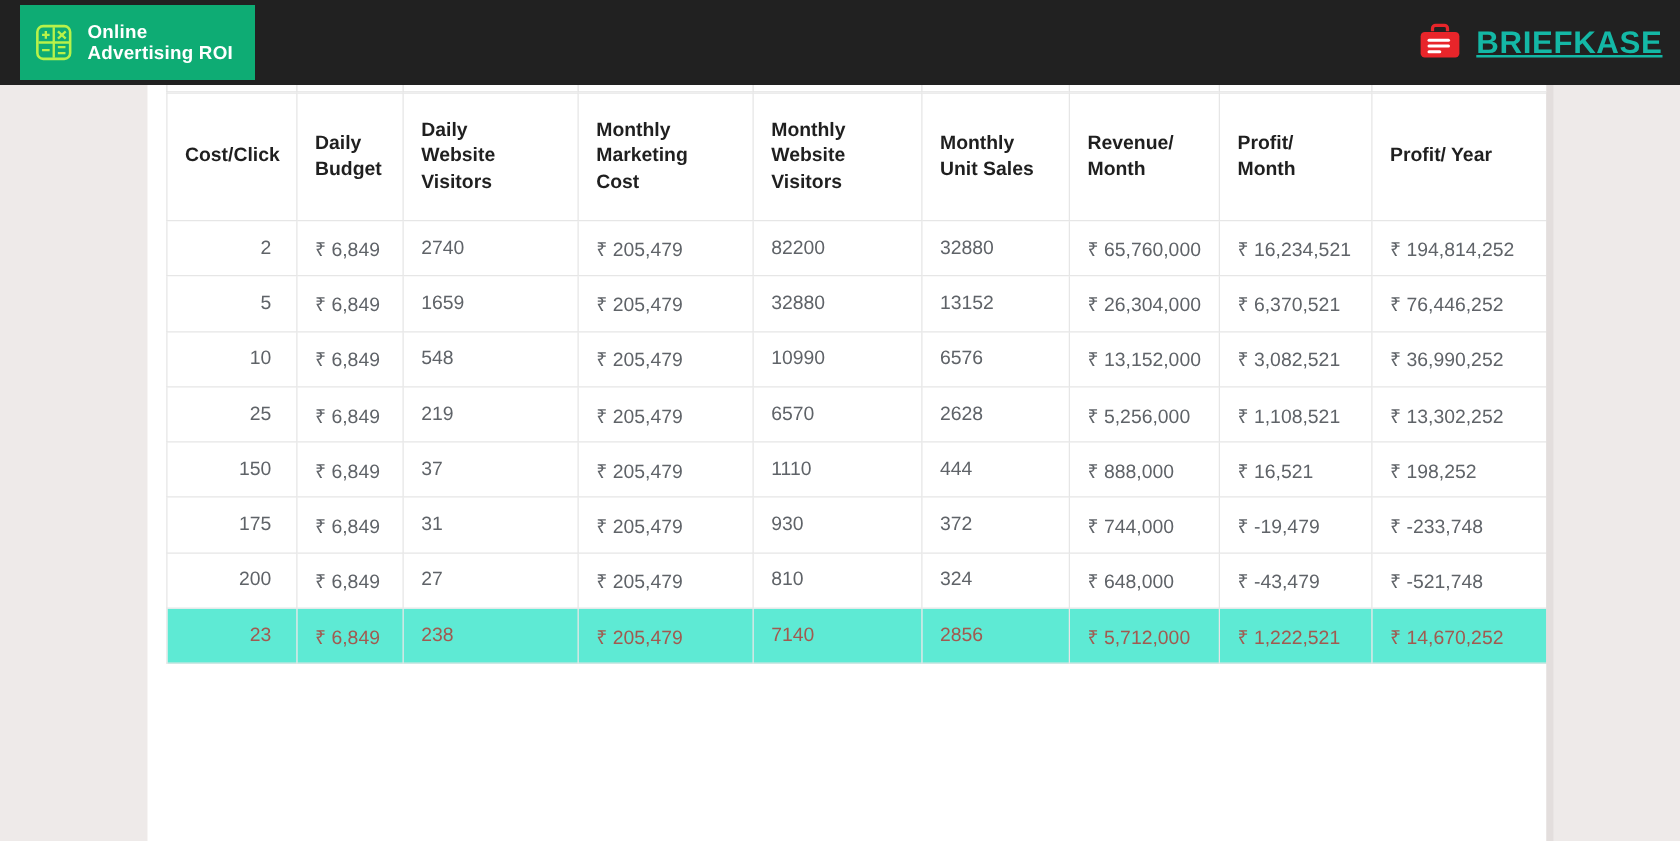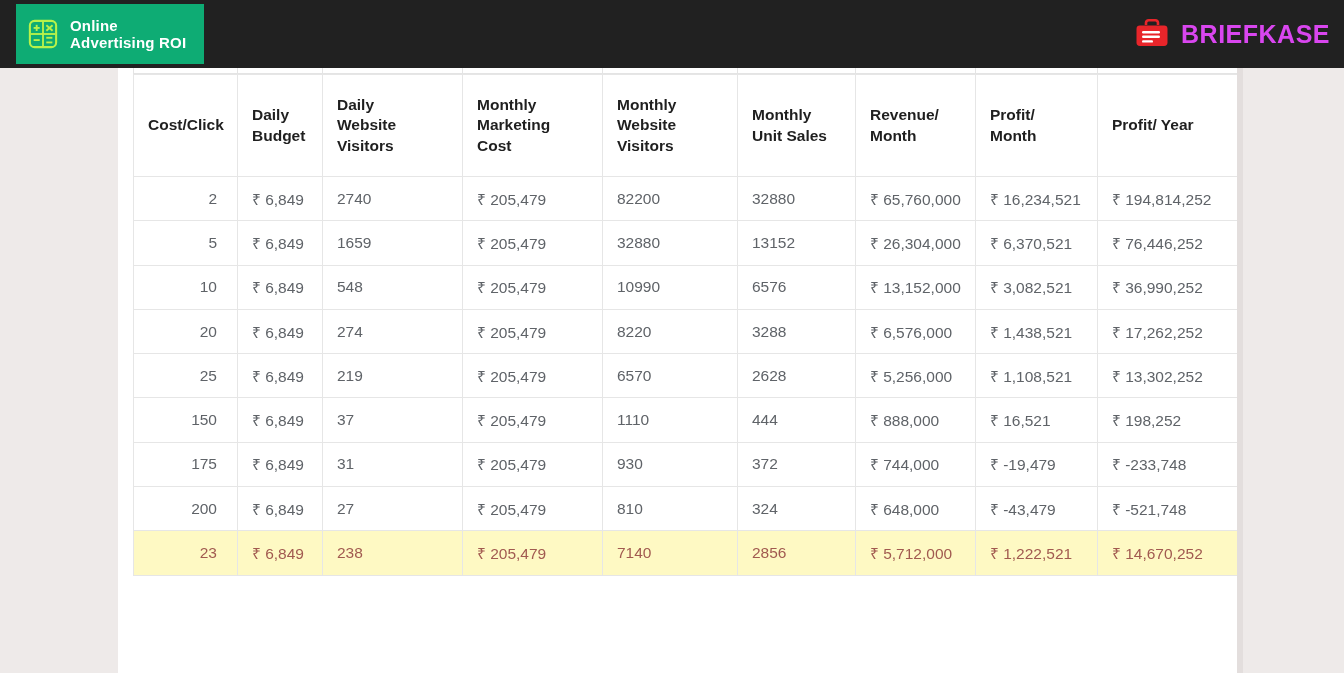--- a/index.html
+++ b/index.html
@@ -49,24 +49,25 @@
   }
 
   .right-logo {
     margin-right: 14px;
     display: flex;
     align-items: center;
     gap: 9px;
   }
   .case-icon { width: 40px; height: 40px; flex: 0 0 auto; }
   .right-logo-text {
-    color: #d946ef;
+    color: #14b8a6;
     font-size: 25px;
     font-weight: bold;
     letter-spacing: .5px;
+    text-decoration: underline;
   }
 
   
   .page {
     position: absolute;
     top: 68px; left: 0;
     width: 1344px;
     height: 605px;
     background: #eeeae9;
   }
@@ -142,21 +143,21 @@
 
   tbody td {
     height: 44.3px;
     color: #5f6368;
     font-weight: normal;
     text-align: left;
   }
   tbody td.num { text-align: right; padding-right: 20px; }
 
   tbody tr.highlight td {
-    background: #fef9c3;
+    background: #5eead4;
     color: #a15a50;
   }
 
   
   col.c0 { width: 104px; }
   col.c1 { width: 85px; }
   col.c2 { width: 140px; }
   col.c3 { width: 140px; }
   col.c4 { width: 135px; }
   col.c5 { width: 118px; }
@@ -283,31 +284,20 @@
               <td>₹ 6,849</td>
               <td>548</td>
               <td>₹ 205,479</td>
               <td>10990</td>
               <td>6576</td>
               <td>₹ 13,152,000</td>
               <td>₹ 3,082,521</td>
               <td>₹ 36,990,252</td>
             </tr>
             <tr>
-              <td class="num">20</td>
-              <td>₹ 6,849</td>
-              <td>274</td>
-              <td>₹ 205,479</td>
-              <td>8220</td>
-              <td>3288</td>
-              <td>₹ 6,576,000</td>
-              <td>₹ 1,438,521</td>
-              <td>₹ 17,262,252</td>
-            </tr>
-            <tr>
               <td class="num">25</td>
               <td>₹ 6,849</td>
               <td>219</td>
               <td>₹ 205,479</td>
               <td>6570</td>
               <td>2628</td>
               <td>₹ 5,256,000</td>
               <td>₹ 1,108,521</td>
               <td>₹ 13,302,252</td>
             </tr>

